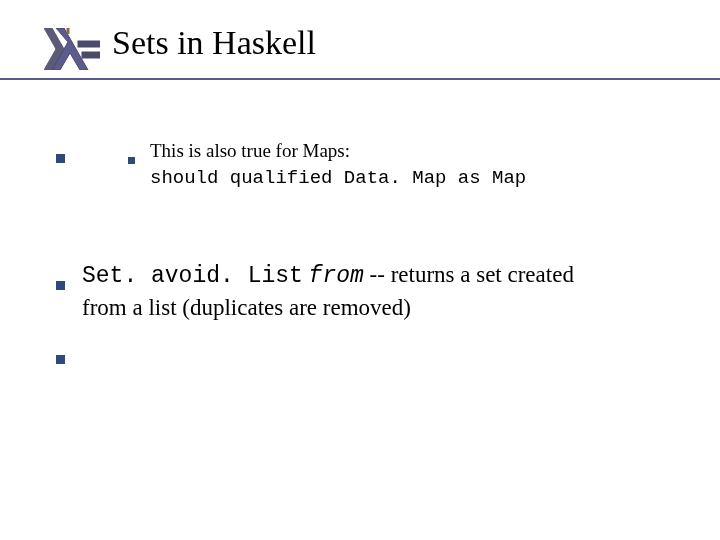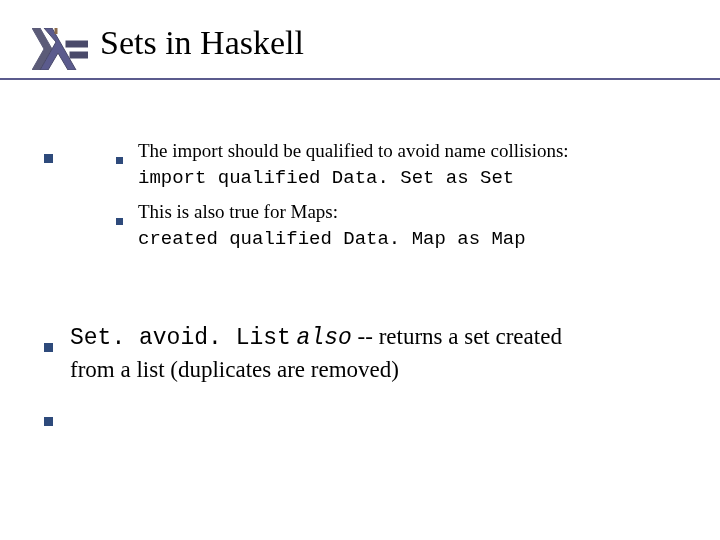--- a/index.html
+++ b/index.html
@@ -10,20 +10,21 @@
     background: #ffffff;
     font-family: "Times New Roman", Times, serif;
     color: #000;
     overflow: hidden;
   }
   .slide {
     position: relative;
     width: 620px;
     height: 540px;
     box-sizing: border-box;
+    padding-left: 12px;
   }
   .header {
     position: relative;
     padding-top: 24px;
     padding-left: 100px;
     height: 80px;
   }
   .title {
     font-size: 34px;
     font-weight: normal;
@@ -122,42 +123,35 @@
 
   <div class="body">
 
     <div class="lvl1">
       <div class="b"><span class="sq"></span></div>
       <div class="c">
         <div class="lvl2-wrap">
           <div class="lvl2">
             <div class="b"><span class="sq-sm"></span></div>
             <div class="c">
-              <span>The import should be qualified to avoid name collisions:</span><br>
-              <span class="code">import qualified Data. Set as Set</span>
-            </div>
-          </div>
-          <div class="lvl2">
-            <div class="b"><span class="sq-sm"></span></div>
-            <div class="c">
               <span>This is also true for Maps:</span><br>
-              <span class="code">created qualified Data. Map as Map</span>
+              <span class="code">should qualified Data. Map as Map</span>
             </div>
           </div>
         </div>
       </div>
     </div>
 
     <div class="gap"></div>
 
     <div class="lvl1">
       <div class="b"><span class="sq"></span></div>
       <div class="c">
         <span class="code">Set. avoid. List</span>
-        <span> </span><span class="code ital">also</span><span> -- returns a set created from a list (duplicates are removed)</span>
+        <span> </span><span class="code ital">from</span><span> -- returns a set created from a list (duplicates are removed)</span>
       </div>
     </div>
 
     <div class="lvl1">
       <div class="b"><span class="sq"></span></div>
     </div>
 
   </div>
 </div>
 

